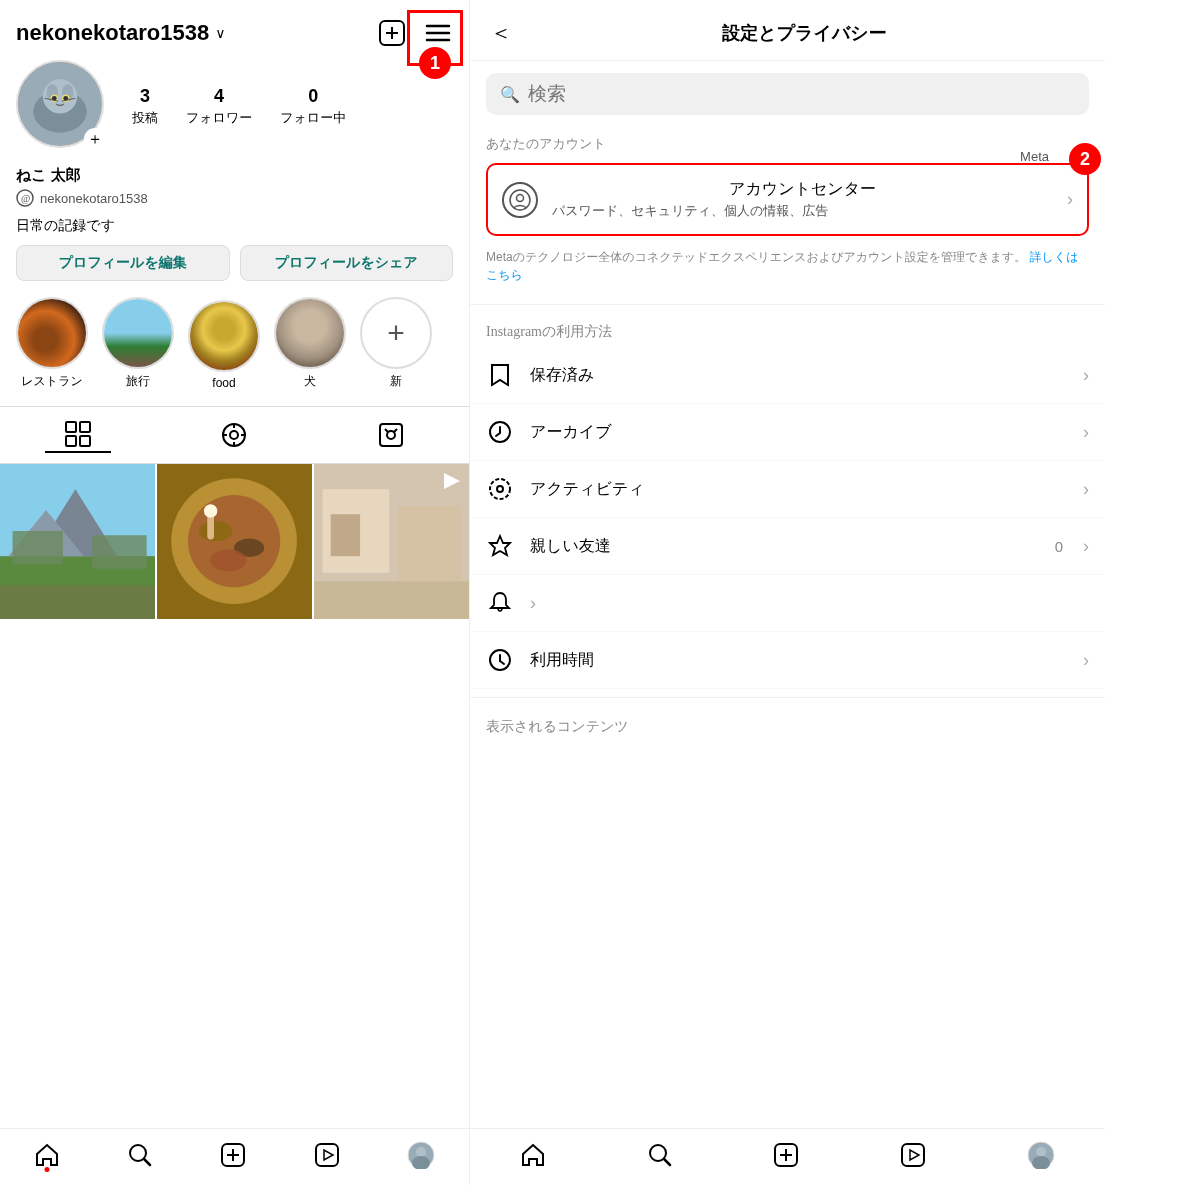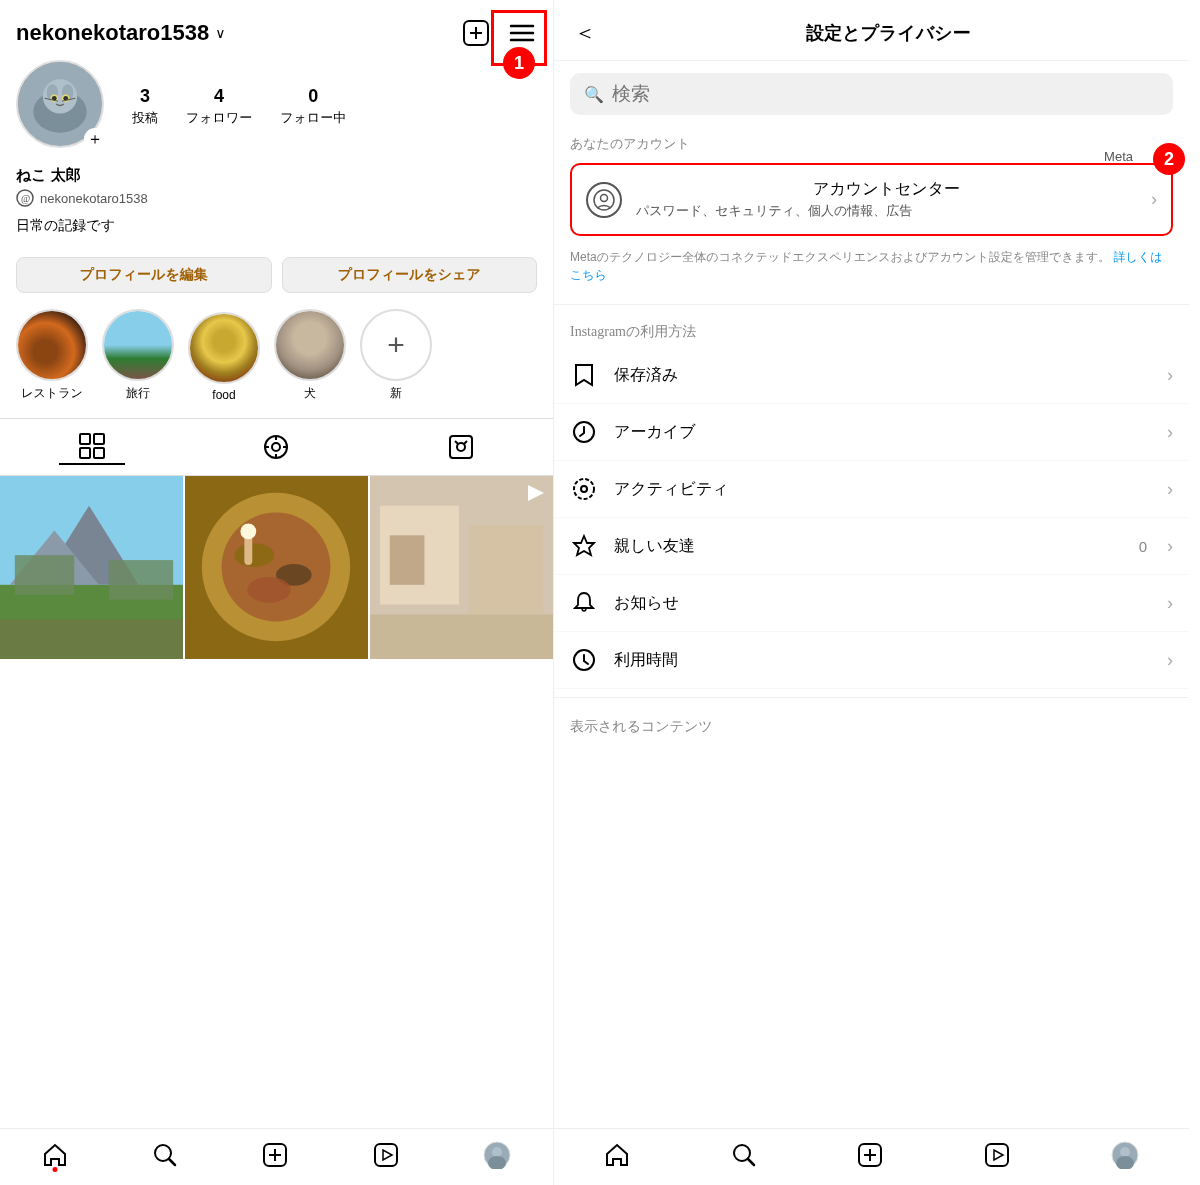--- a/index.html
+++ b/index.html
@@ -7,21 +7,21 @@
       font-family: -apple-system, BlinkMacSystemFont, 'Helvetica Neue', Arial, sans-serif;
       background: #fff;
       width: 1200px;
       height: 1185px;
       overflow: hidden;
       display: flex;
     }
 
     
     .left-panel {
-      width: 554px;
+      width: 470px;
       height: 1185px;
       background: #fff;
       display: flex;
       flex-direction: column;
       border-right: 1px solid #eee;
       position: relative;
     }
 
     .profile-header {
       display: flex;
@@ -210,22 +210,21 @@
     .action-btn {
       flex: 1;
       padding: 8px 12px;
       border: 1px solid #ddd;
       border-radius: 8px;
       background: #f0f0f0;
       font-size: 14px;
       font-weight: 600;
       text-align: center;
       cursor: pointer;
-      color: #a16207;
-      margin-top: 12px;
+      color: #0f766e;
     }
 
     
     .stories-row {
       display: flex;
       gap: 14px;
       padding: 0 16px 16px 16px;
       align-items: flex-end;
     }
 
@@ -889,21 +888,20 @@
     <span class="chevron-right">›</span>
   </div>
 
   <div class="menu-item">
     <div class="menu-icon">
       <svg width="22" height="24" viewBox="0 0 22 24" fill="none">
         <path d="M11 2 C7 2 5 5 5 9 L5 14 L2 17 L20 17 L17 14 L17 9 C17 5 15 2 11 2 Z" stroke="#000" stroke-width="1.8" fill="none"></path>
         <path d="M9 17 Q9 20 11 20 Q13 20 13 17" stroke="#000" stroke-width="1.5" fill="none"></path>
       </svg>
     </div>
-    <span class="menu-label">お知らせ</span>
     <span class="chevron-right">›</span>
   </div>
 
   <div class="menu-item">
     <div class="menu-icon">
       <svg width="24" height="24" viewBox="0 0 24 24" fill="none">
         <circle cx="12" cy="12" r="10" stroke="#000" stroke-width="2"></circle>
         <line x1="12" y1="7" x2="12" y2="13" stroke="#000" stroke-width="2" stroke-linecap="round"></line>
         <line x1="12" y1="13" x2="16" y2="16" stroke="#000" stroke-width="2" stroke-linecap="round"></line>
       </svg>

